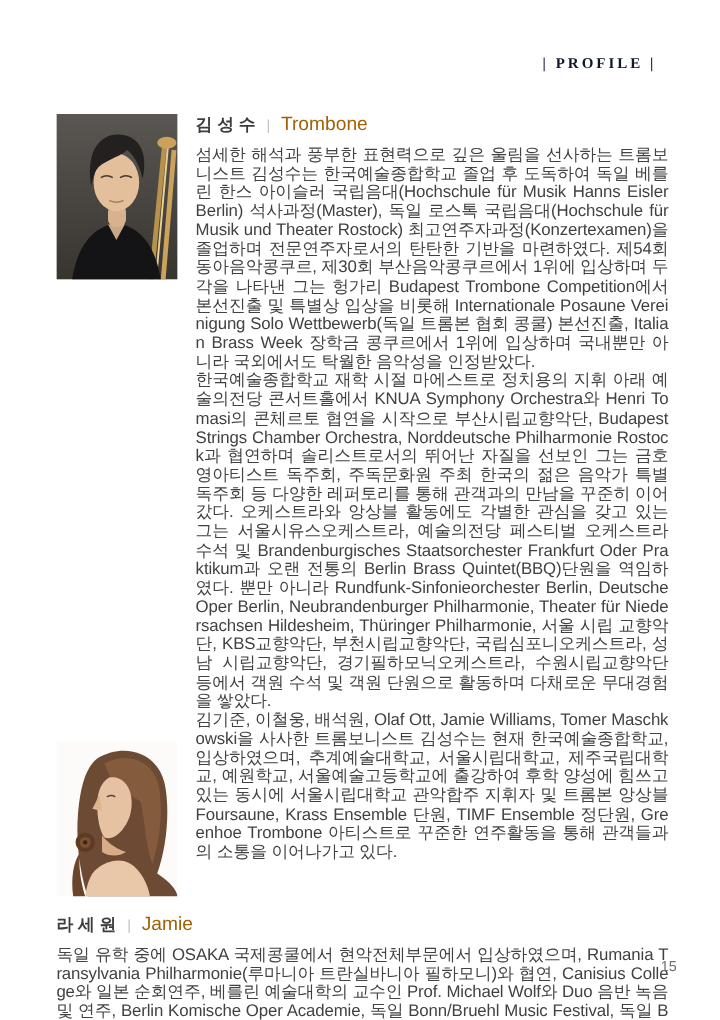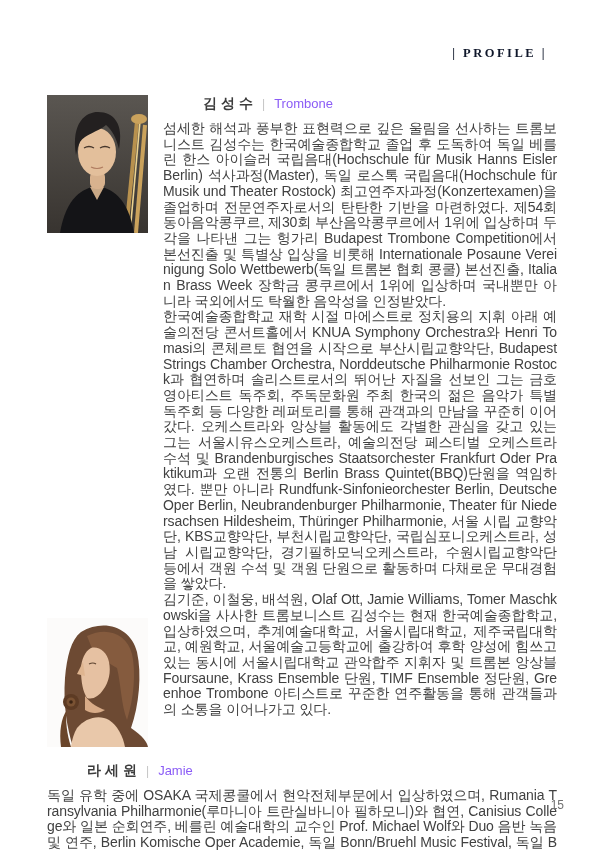--- a/index.html
+++ b/index.html
@@ -43,31 +43,30 @@
   .name-row {
     display: flex;
     align-items: baseline;
     margin-bottom: 8px;
   }
   .artist-name {
     font-size: 14px;
     font-weight: bold;
     letter-spacing: 4px;
     color: #3c3c3c;
-    margin-left: 40px;
   }
   .name-divider {
     color: #c4c4c4;
     font-size: 12px;
     margin: 0 9px 0 5px;
     font-weight: normal;
   }
   .instrument {
-    font-size: 13px;
-    color: #8b5cf6;
+    font-size: 16px;
+    color: #a16207;
   }
   .bio p {
     font-size: 14px;
     line-height: 15.7px;
     color: #414141;
     text-align: justify;
     letter-spacing: -0.1px;
     word-break: break-all;
   }
   .page-number {

